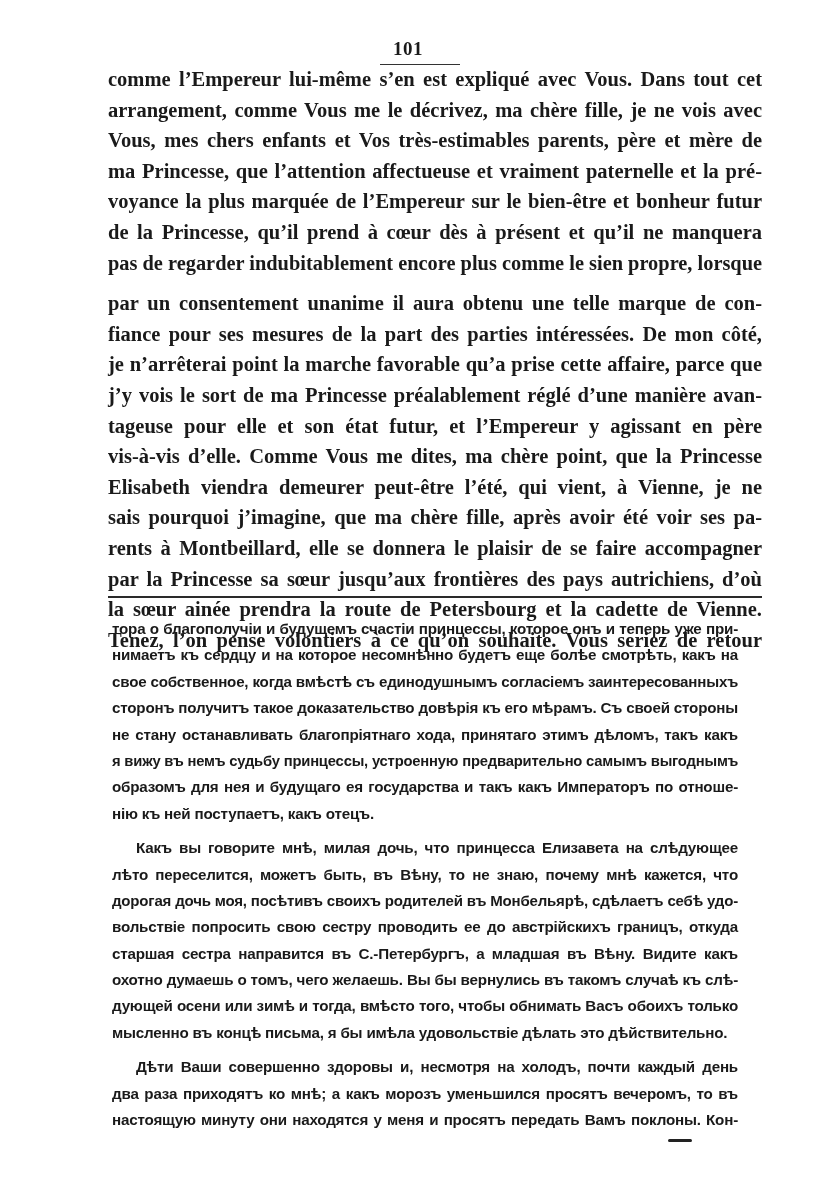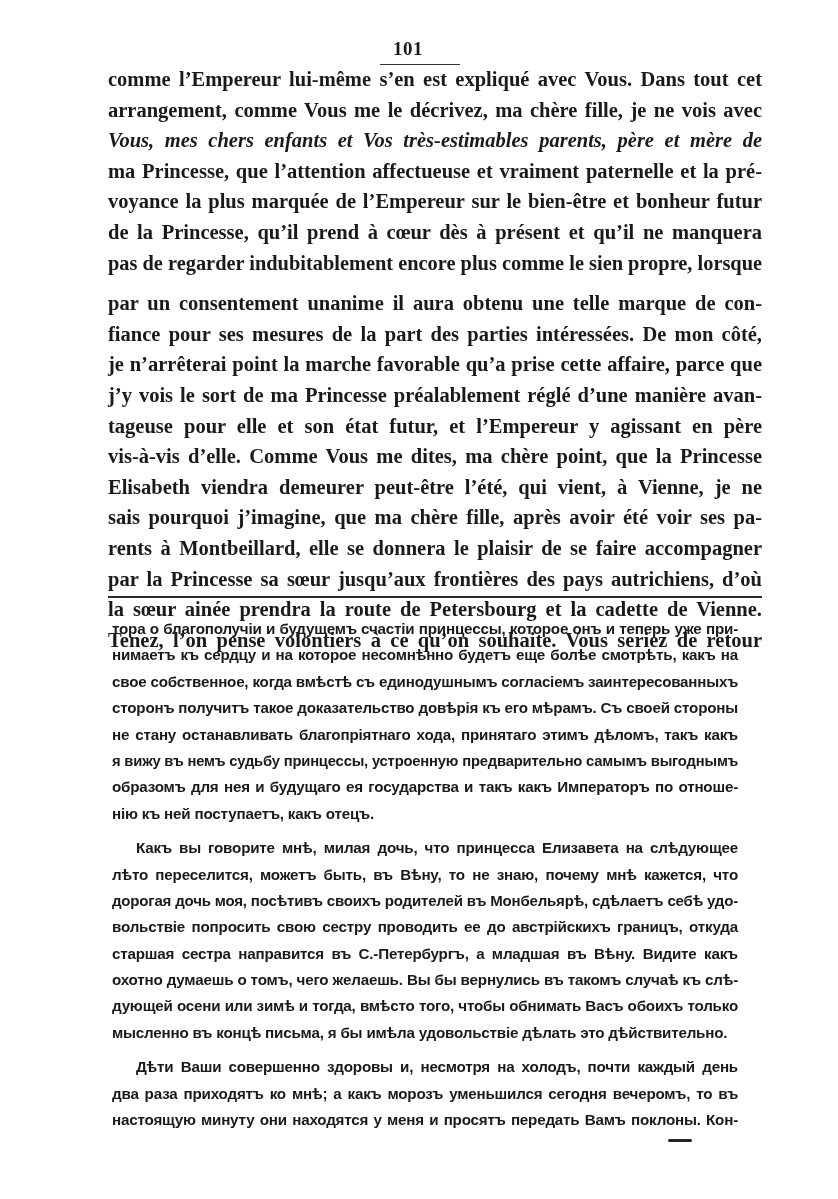--- a/index.html
+++ b/index.html
@@ -99,21 +99,21 @@
 </style>
 </head>
 <body>
 
 <div class="page-number">101</div>
 <div class="page-number-rule"></div>
 
 <div class="french-block" id="french-block">
     <span class="line" style="display: block;">comme l’Empereur lui-même s’en est expliqué avec Vous. Dans tout cet</span>
     <span class="line" style="display: block;">arrangement, comme Vous me le décrivez, ma chère fille, je ne vois avec</span>
-    <span class="line" style="display: block; font-style: italic;">Vous, mes chers enfants et Vos très-estimables parents, père et mère de</span>
+    <span class="line" style="display: block;">Vous, mes chers enfants et Vos très-estimables parents, père et mère de</span>
     <span class="line" style="display: block;">ma Princesse, que l’attention affectueuse et vraiment paternelle et la pré-</span>
     <span class="line" style="display: block;">voyance la plus marquée de l’Empereur sur le bien-être et bonheur futur</span>
     <span class="line" style="display: block;">de la Princesse, qu’il prend à cœur dès à présent et qu’il ne manquera</span>
     <span class="line" style="display: block; transform: scaleX(0.9939); transform-origin: 0px 0px; width: 658px;">pas de regarder indubitablement encore plus comme le sien propre, lorsque</span>
     <span class="line" style="display: block; margin-top: 10px;">par un consentement unanime il aura obtenu une telle marque de con-</span>
     <span class="line" style="display: block;">fiance pour ses mesures de la part des parties intéressées. De mon côté,</span>
     <span class="line" style="display: block;">je n’arrêterai point la marche favorable qu’a prise cette affaire, parce que</span>
     <span class="line" style="display: block;">j’y vois le sort de ma Princesse préalablement réglé d’une manière avan-</span>
     <span class="line" style="display: block;">tageuse pour elle et son état futur, et l’Empereur y agissant en père</span>
     <span class="line" style="display: block;">vis-à-vis d’elle. Comme Vous me dites, ma chère point, que la Princesse</span>
@@ -145,18 +145,18 @@
       <span class="rline" style="display: block; transform: scaleX(0.9905); transform-origin: 0px 0px; width: 632px;">дорогая дочь моя, посѣтивъ своихъ родителей въ Монбельярѣ, сдѣлаетъ себѣ удо-</span>
       <span class="rline" style="display: block;">вольствіе попросить свою сестру проводить ее до австрійскихъ границъ, откуда</span>
       <span class="rline" style="display: block;">старшая сестра направится въ С.-Петербургъ, а младшая въ Вѣну. Видите какъ</span>
       <span class="rline" style="display: block;">охотно думаешь о томъ, чего желаешь. Вы бы вернулись въ такомъ случаѣ къ слѣ-</span>
       <span class="rline" style="display: block;">дующей осени или зимѣ и тогда, вмѣсто того, чтобы обнимать Васъ обоихъ только</span>
       <span class="rline last" style="display: block;">мысленно въ концѣ письма, я бы имѣла удовольствіе дѣлать это дѣйствительно.</span>
     </div>
     <span class="para-gap"></span>
     <div>
       <span class="rline indent" style="display: block;">Дѣти Ваши совершенно здоровы и, несмотря на холодъ, почти каждый день</span>
-      <span class="rline" style="display: block;">два раза приходятъ ко мнѣ; а какъ морозъ уменьшился сегодня вечеромъ, то въ</span>
+      <span class="rline" style="display: block;">два раза приходятъ ко мнѣ; а какъ морозъ уменьшился просятъ вечеромъ, то въ</span>
       <span class="rline" style="display: block;">настоящую минуту они находятся у меня и просятъ передать Вамъ поклоны. Кон-</span>
     </div>
   </div>
 
 <div class="end-dash"></div>
 
 </body></html>

